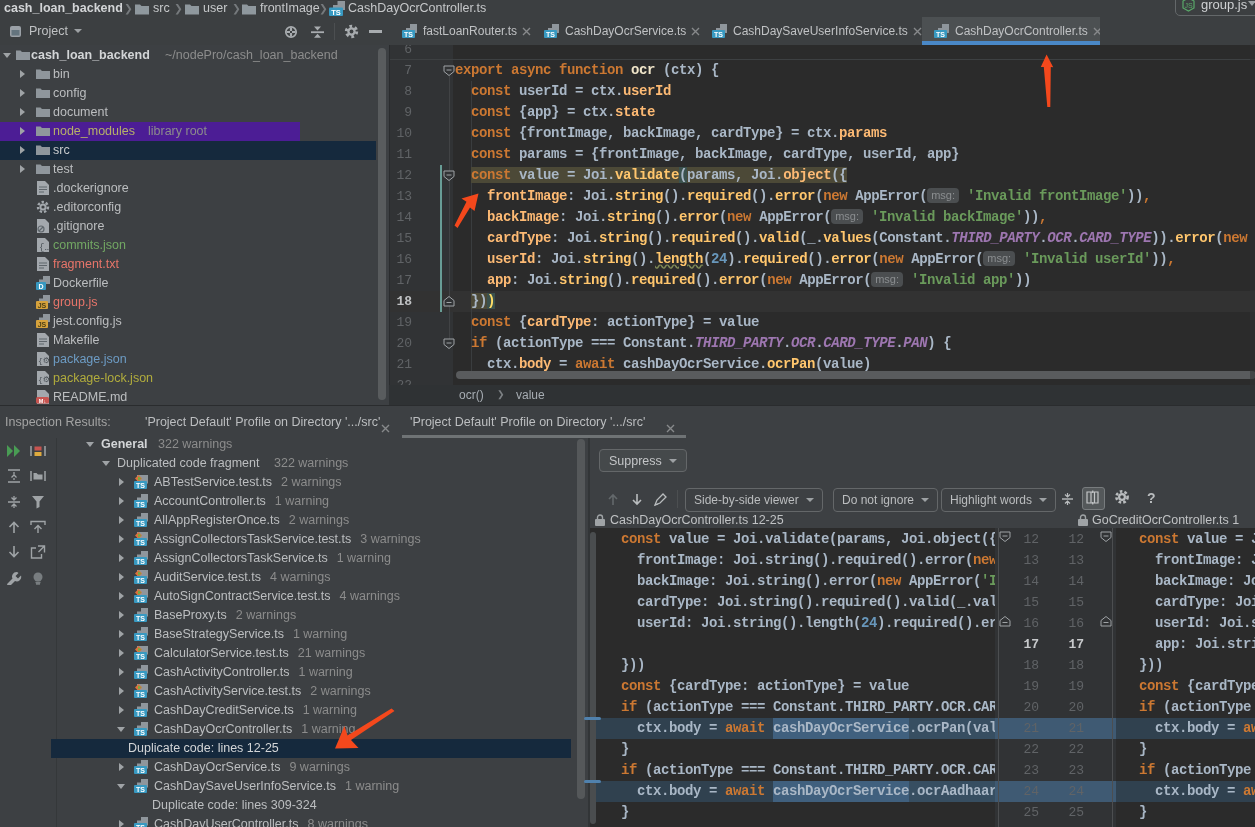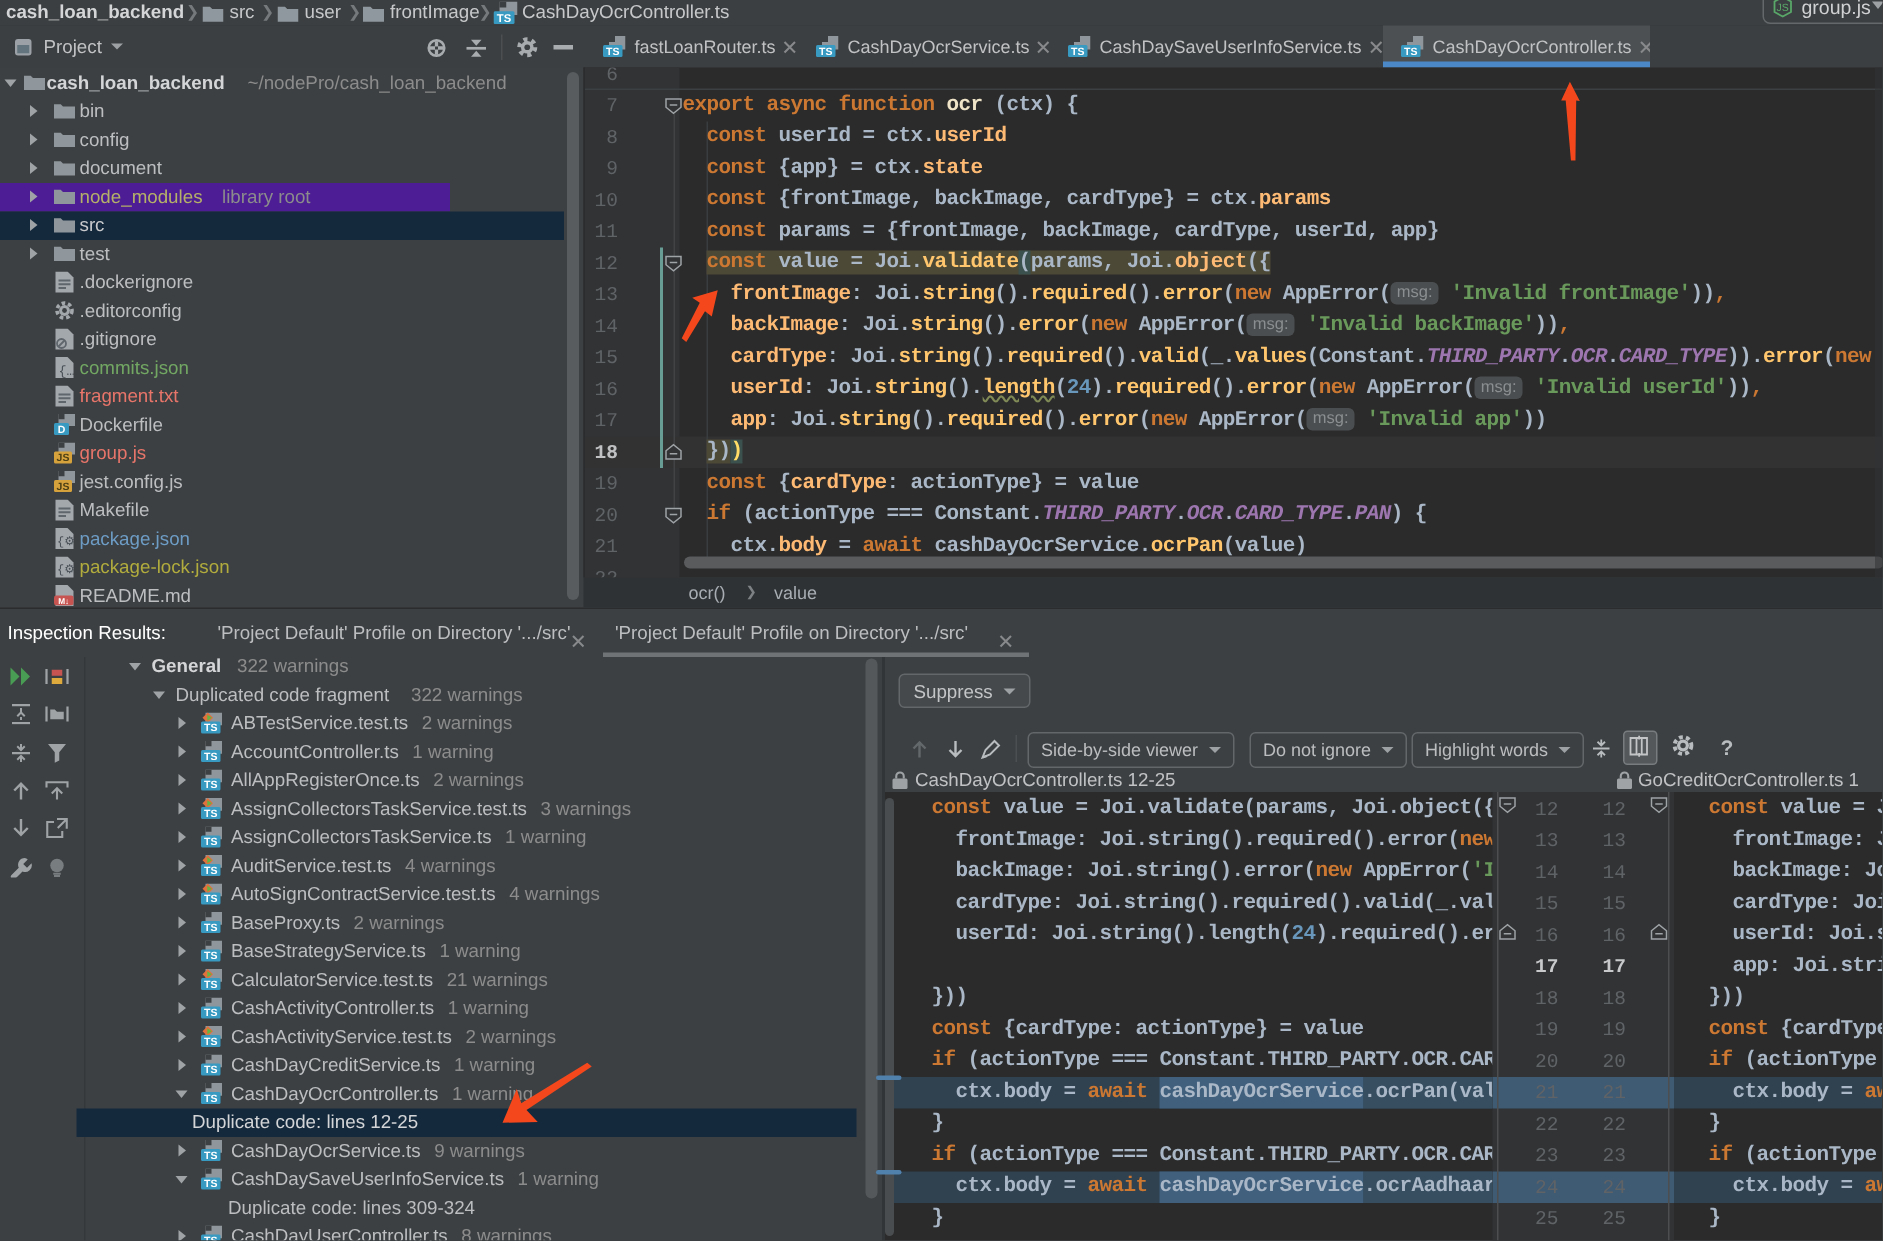--- a/index.html
+++ b/index.html
@@ -386,21 +386,21 @@
       <g id="ftst">
           <rect x="3" y="0" width="11" height="8.5" fill="#8f969c"></rect>
           <path d="M1 3.5 L4.5 0 L8 3.5 L4.5 7 Z" fill="#e0703c"></path>
           <path d="M4.2 1.5 L7.2 3.5 L4.2 5.5 Z" fill="#62b543"></path>
           <rect x="0" y="6" width="13" height="8" rx="1" fill="#3899c1"></rect>
           <text x="6.5" y="12.5" font-size="7" font-weight="bold" fill="#fff" text-anchor="middle" font-family="Liberation Sans">TS</text>
         </g>
     </defs>
   </svg>
 
-  <div class="abs" style="left:5px;top:9px;font-size:12.5px;color:#ffffff;">Inspection Results:</div>
+  <div class="abs" style="left:5px;top:9px;font-size:12.5px;color:#a3a3a3;">Inspection Results:</div>
   <div class="abs" style="left:145px;top:9px;font-size:12.5px;color:#bcbec0;">'Project Default' Profile on Directory '.../src'</div>
   <div class="abs" style="left:381px;top:13px;"><svg width="9" height="9" viewBox="0 0 9 9">
         <path d="M1 1 L8 8 M8 1 L1 8" stroke="#87898b" stroke-width="1.4"></path>
       </svg></div>
   <div class="abs" style="left:410px;top:9px;font-size:12.5px;color:#bcbec0;">'Project Default' Profile on Directory '.../src'</div>
   <div class="abs" style="left:666px;top:13px;"><svg width="9" height="9" viewBox="0 0 9 9">
         <path d="M1 1 L8 8 M8 1 L1 8" stroke="#87898b" stroke-width="1.4"></path>
       </svg></div>
   <div class="abs" style="left:402px;top:29px;width:284px;height:3px;background:#6f7375;"></div>
 

